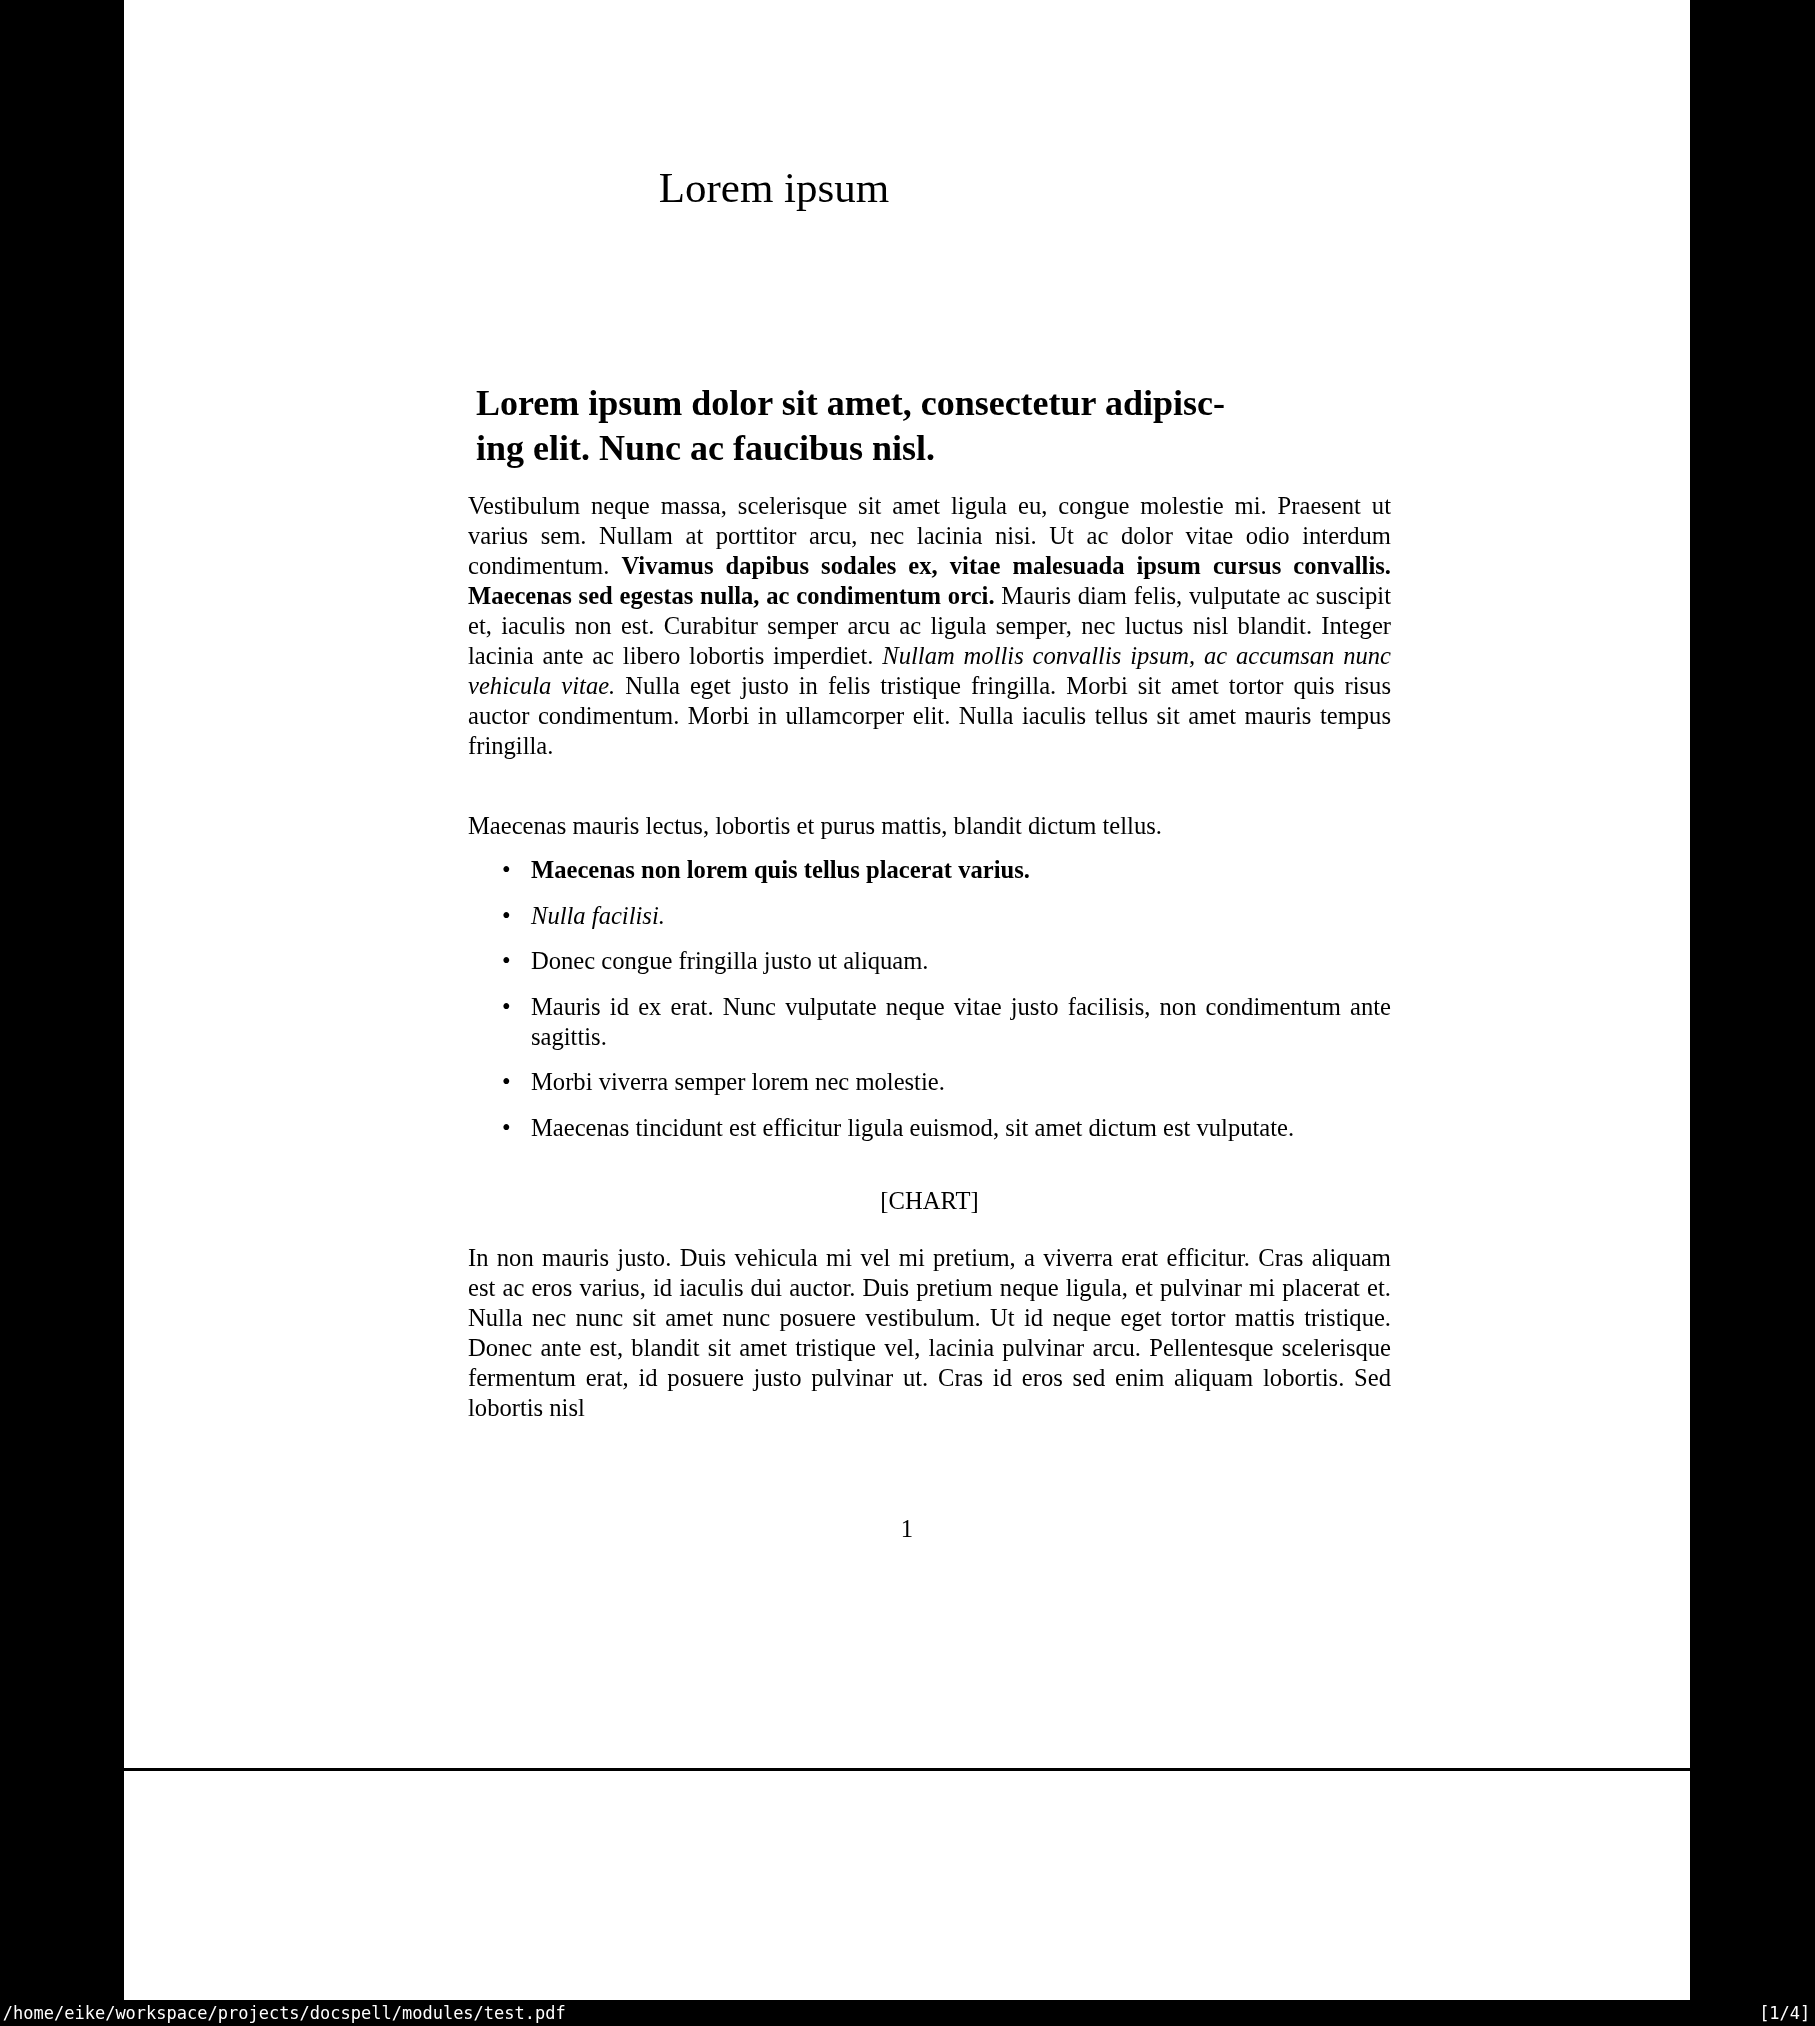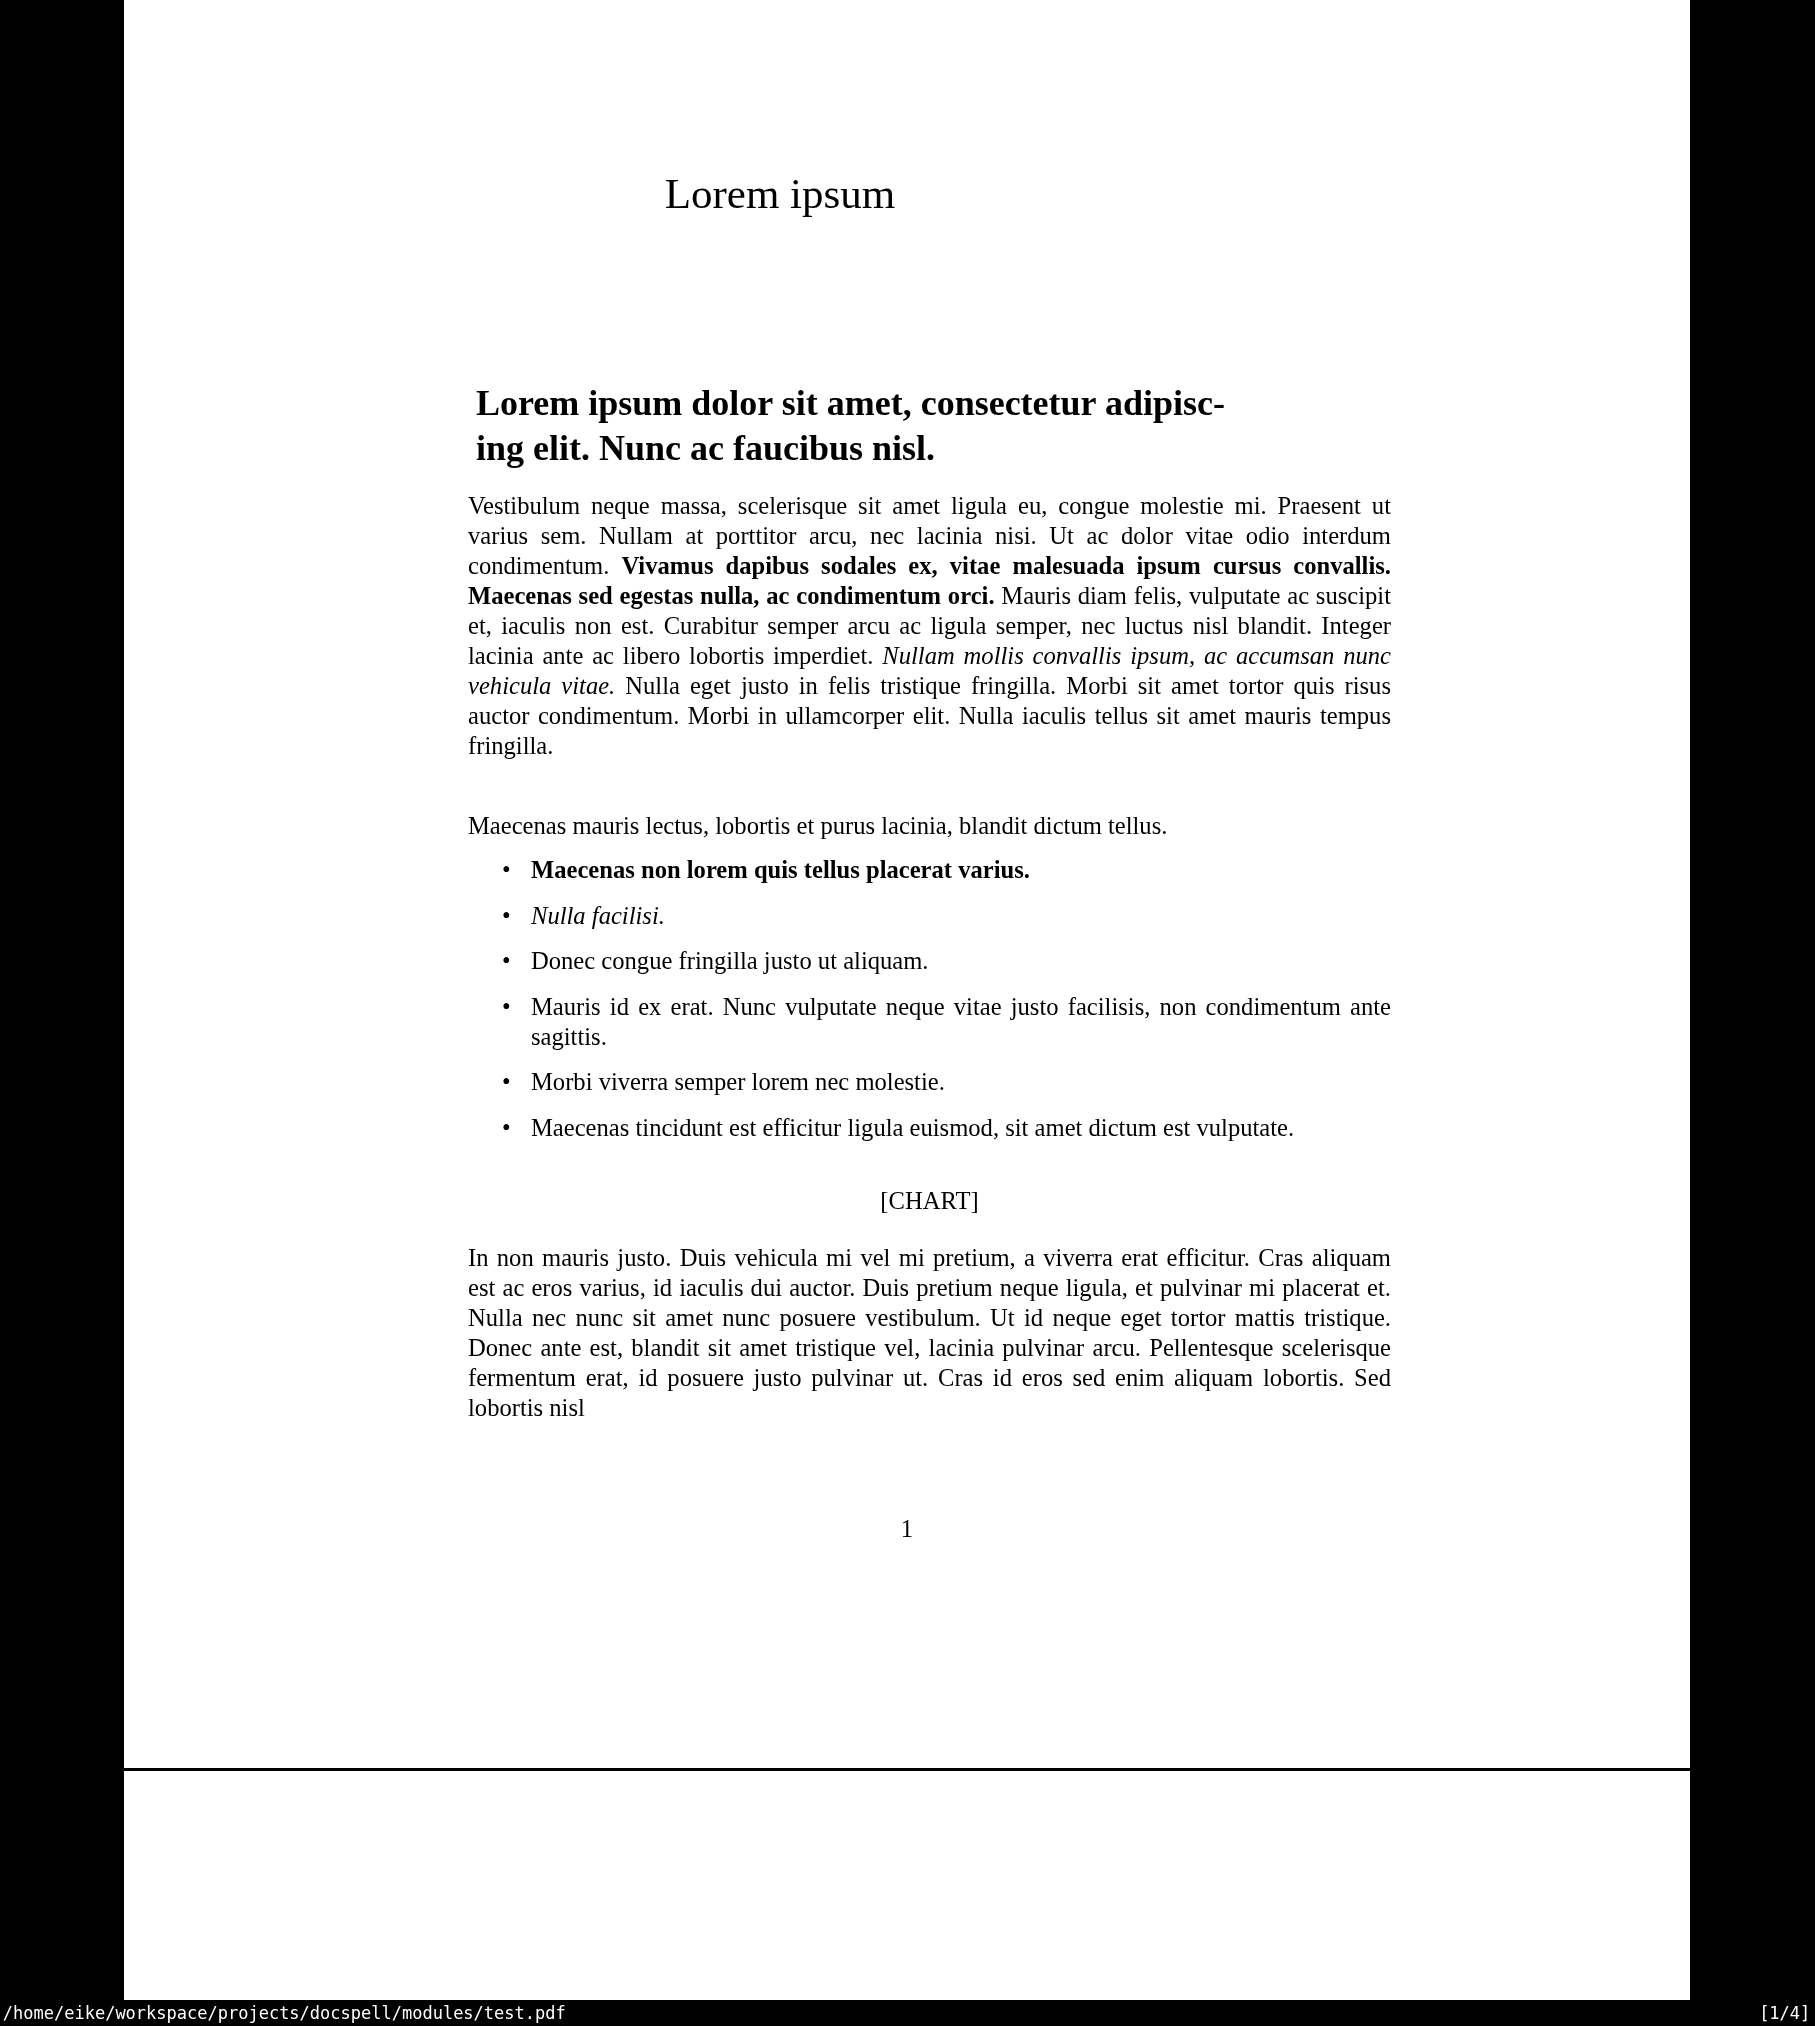--- a/index.html
+++ b/index.html
@@ -14,21 +14,21 @@
   .page{
     position:absolute;left:124px;width:1566px;background:#ffffff;
     color:#000000;
   }
   .page1{top:0;height:1768px;}
   .page2{top:1771px;height:256px;}
   .doc-title{
     position:absolute;top:156px;left:0;width:1280px;
     text-align:center;
     font-size:43px;line-height:1;
-    font-weight:normal;margin:16px;
+    font-weight:normal;margin:10px;
   }
   .col{position:absolute;left:344px;width:923px;}
   .section-heading{
     top:373px;
     font-size:36px;line-height:45px;font-weight:bold;margin:8px;
   }
   .section-heading span{display:block;}
   .para{
     margin:0;font-size:24.6px;line-height:30px;text-align:justify;
   }
@@ -74,21 +74,21 @@
   <div class="page page1">
     <h1 class="doc-title">Lorem ipsum</h1>
 
     <h2 class="col section-heading">
       <span>Lorem ipsum dolor sit amet, consectetur adipisc-</span>
       <span>ing elit. Nunc ac faucibus nisl.</span>
     </h2>
 
     <p class="col para para1"><span>Vestibulum neque massa, scelerisque sit amet ligula eu, congue molestie mi. Praesent ut varius sem. Nullam at porttitor arcu, nec lacinia nisi. Ut ac dolor vitae odio interdum condimentum. </span><span class="b">Vivamus dapibus sodales ex, vitae malesuada ipsum cursus convallis. Maecenas sed egestas nulla, ac condimentum orci.</span><span> Mauris diam felis, vulputate ac suscipit et, iaculis non est. Curabitur semper arcu ac ligula semper, nec luctus nisl blandit. Integer lacinia ante ac libero lobortis imperdiet. </span><span class="i">Nullam mollis convallis ipsum, ac accumsan nunc vehicula vitae.</span><span> Nulla eget justo in felis tristique fringilla. Morbi sit amet tortor quis risus auctor condimentum. Morbi in ullamcorper elit. Nulla iaculis tellus sit amet mauris tempus fringilla.</span></p>
 
-    <p class="col para para2">Maecenas mauris lectus, lobortis et purus lacinia, blandit dictum tellus.</p>
+    <p class="col para para2">Maecenas mauris lectus, lobortis et purus mattis, blandit dictum tellus.</p>
 
     <ul class="col bullet-list">
       <li><span class="dot">•</span><span><span class="b">Maecenas non lorem quis tellus placerat varius.</span></span></li>
       <li><span class="dot">•</span><span><span class="i">Nulla facilisi.</span></span></li>
       <li><span class="dot">•</span><span><span>Donec congue fringilla justo ut aliquam.</span></span></li>
       <li><span class="dot">•</span><span><span>Mauris id ex erat. Nunc vulputate neque vitae justo facilisis, non condimentum ante sagittis.</span></span></li>
       <li><span class="dot">•</span><span><span>Morbi viverra semper lorem nec molestie.</span></span></li>
       <li><span class="dot">•</span><span><span>Maecenas tincidunt est efficitur ligula euismod, sit amet dictum est vulputate.</span></span></li>
     </ul>
 

